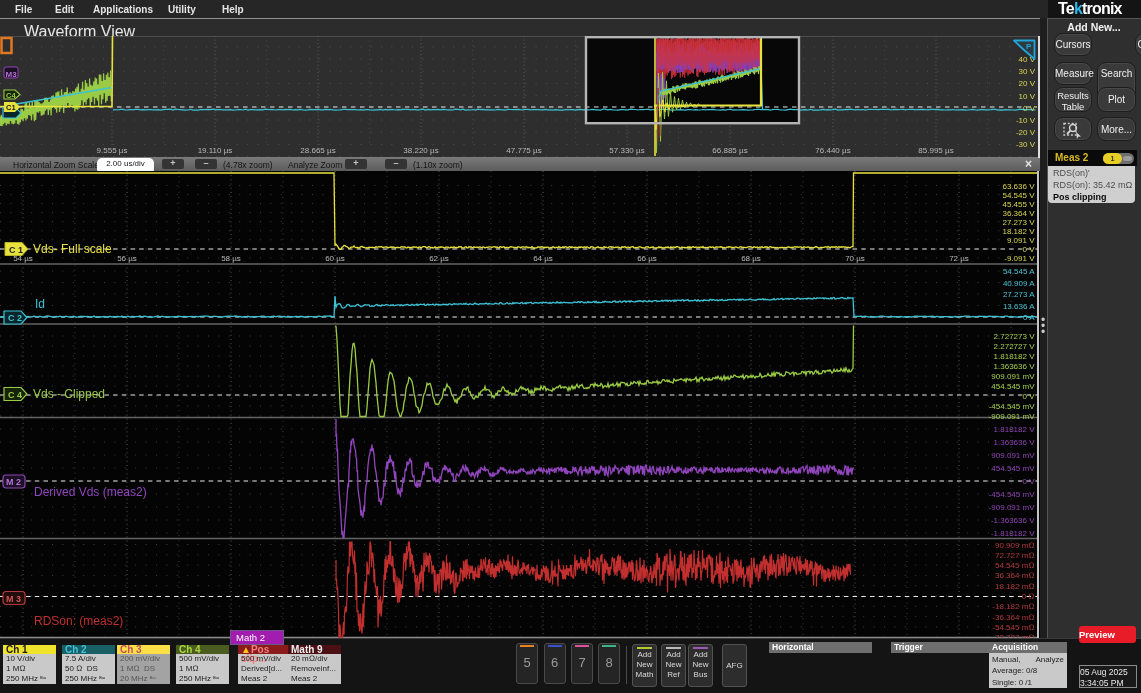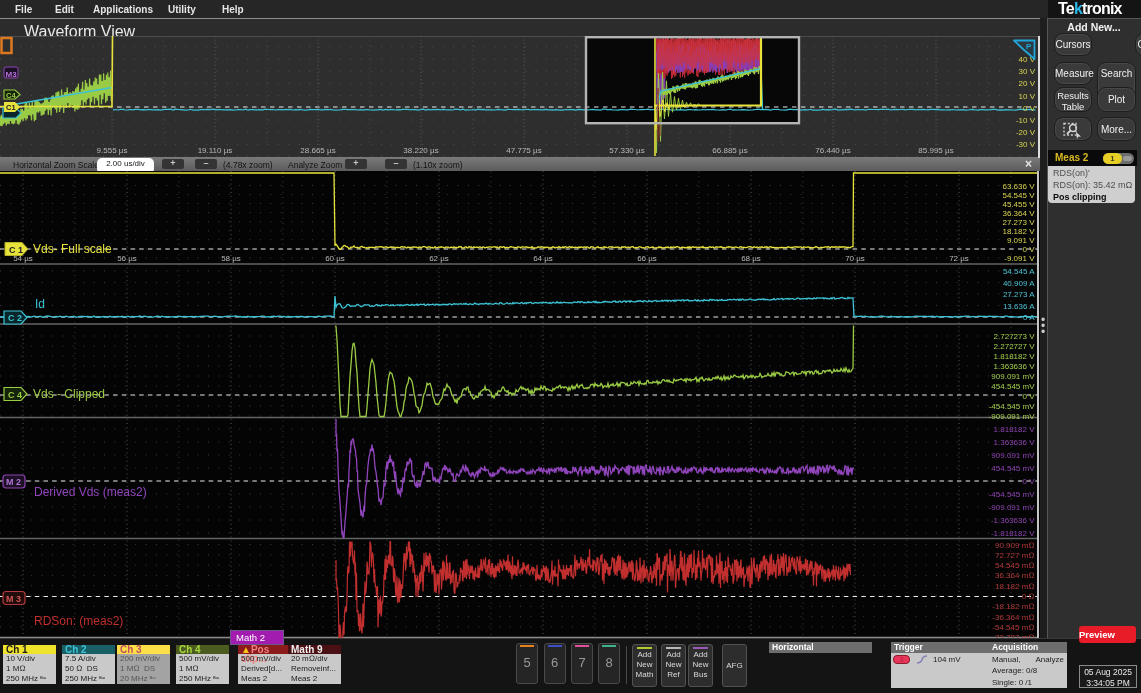--- a/index.html
+++ b/index.html
@@ -358,29 +358,22 @@
 <div class="addbtn" style="left:661px"><em style="position:absolute;left:4px;right:4px;top:2px;height:2px;background:#b9b9b9"></em>Add<br>New<br>Ref</div>
 <div class="addbtn" style="left:688px"><em style="position:absolute;left:4px;right:4px;top:2px;height:2px;background:#9b59b6"></em>Add<br>New<br>Bus</div>
 <div class="addbtn" style="left:722px;line-height:31px">AFG</div>
 
 <div class="panel" style="left:760px;width:112px">
  <div class="ph">Horizontal</div>
 </div>
 
 <div class="panel" style="left:882px;width:112px">
  <div class="ph">Trigger</div>
- <div class="pb" style="position:relative">
-  <span style="position:absolute;left:2px;top:2px;width:17px;height:9px;background:#e8355a;border:1px solid #8c1c2c;border-radius:4px;color:#b02040;font-size:7px;text-align:center;line-height:8px">3</span>
-  <svg width="12" height="11" style="position:absolute;left:25px;top:1px" viewBox="0 0 12 11">
-        <path d="M1,9 Q5,9 6,5.5 Q7,2 11,2" fill="none" stroke="#8585b5" stroke-width="1.5"></path>
-      </svg>
-  <span style="position:absolute;left:42px;top:1px">104 mV</span>
- </div>
 </div>
 
 <div class="panel" style="left:980px;width:87px">
  <div class="ph">Acquisition</div>
  <div class="pb">Manual,<span class="pr">Analyze</span><br>
  Average: 0/8<br>Single: 0 /1</div>
 </div>
 
 <div class="abs" style="left:1079px;top:626px;width:57px;height:17px;background:#e81b28;border-radius:3px;color:#fff;font-size:9.5px;font-weight:bold;text-align:left;line-height:17px">Preview</div>
-<div class="abs" style="left:1079px;top:665px;width:58px;height:23px;background:#1a1a1a;border:1px solid #8a8a8a;color:#e8e8e8;font-size:8.5px;text-align:center;line-height:11px;padding-top:1px">05 Aug 2025<br>3:34:05 PM</div>
+<div class="abs" style="left:1079px;top:665px;width:58px;height:23px;background:#1a1a1a;border:1px solid #8a8a8a;color:#e8e8e8;font-size:8.5px;line-height:11px;padding-top:1px">05 Aug 2025<br>3:34:05 PM</div>
 
 </body></html>

